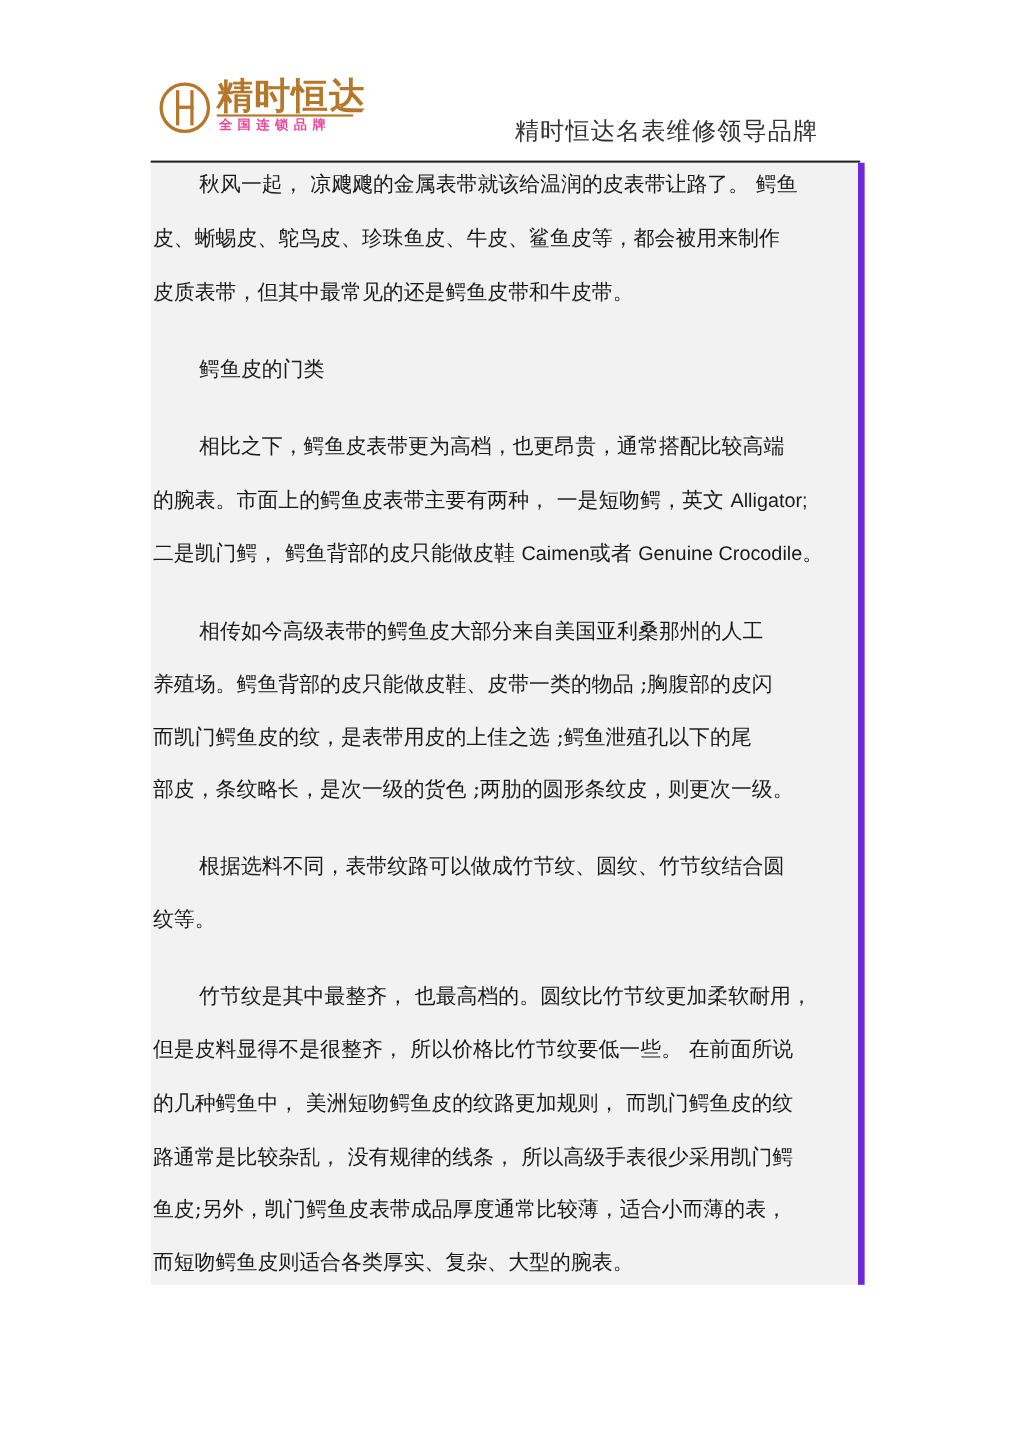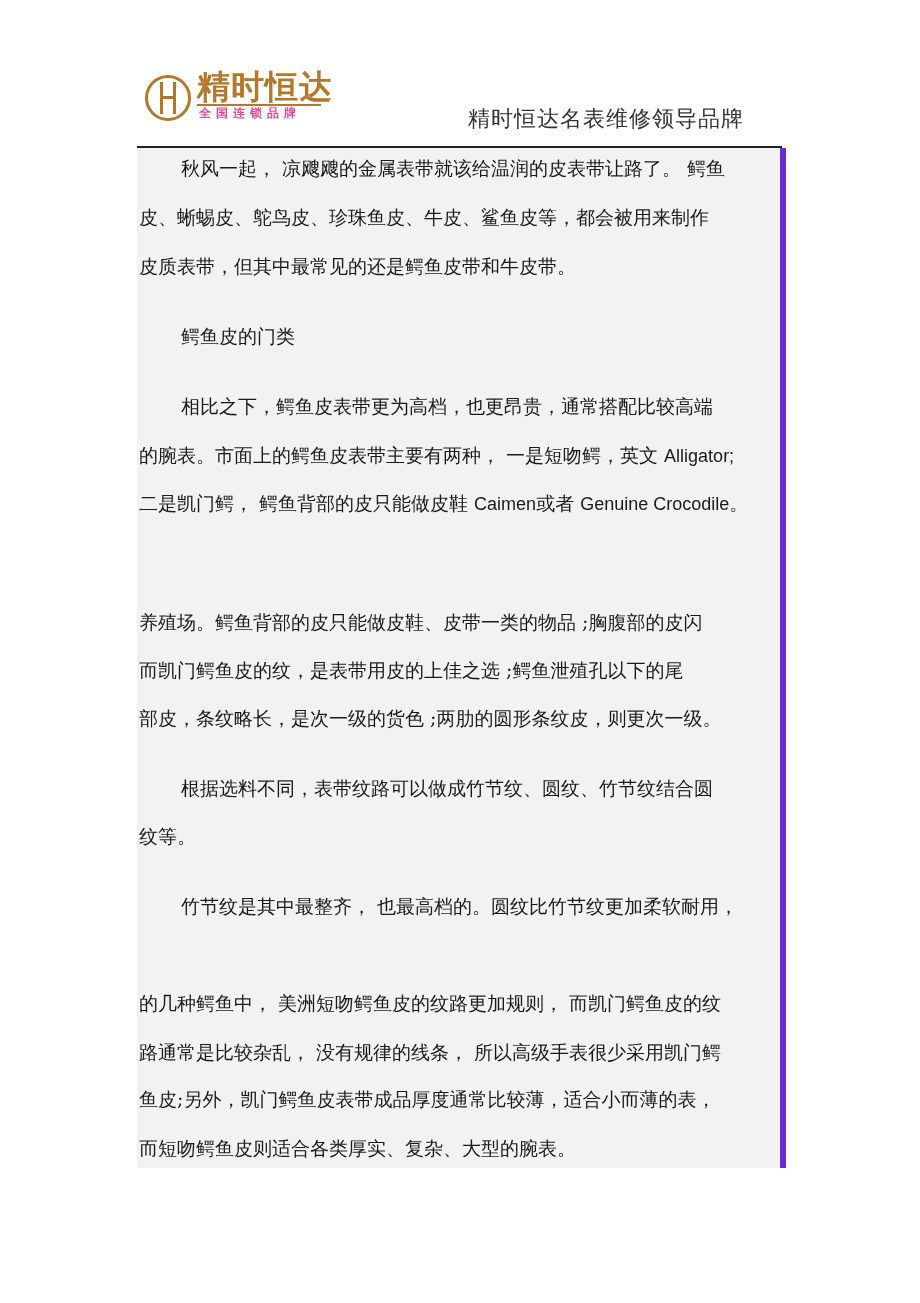--- a/index.html
+++ b/index.html
@@ -68,25 +68,27 @@
   <div class="line indent" style="top:176px">鳄鱼皮的门类</div>
 
   <div class="line indent" style="top:246px">相比之下，鳄鱼皮表带更为高档，也更昂贵，通常搭配比较高端</div>
   <div class="line" style="top:295px">
     <span>的腕表。市面上的鳄鱼皮表带主要有两种，  一是短吻鳄，英文 </span><span class="latin">Alligator;</span>
   </div>
   <div class="line" style="top:343px">
     <span>二是凯门鳄， 鳄鱼背部的皮只能做皮鞋   </span><span class="latin">Caimen</span><span>或者 </span><span class="latin">Genuine Crocodile</span><span>。</span>
   </div>
 
+  <div class="line indent" style="top:414px">相传如今高级表带的鳄鱼皮大部分来自美国亚利桑那州的人工</div>
   <div class="line" style="top:462px">养殖场。鳄鱼背部的皮只能做皮鞋、皮带一类的物品    ;胸腹部的皮闪</div>
   <div class="line" style="top:510px">而凯门鳄鱼皮的纹，是表带用皮的上佳之选    ;鳄鱼泄殖孔以下的尾</div>
   <div class="line" style="top:558px">部皮，条纹略长，是次一级的货色  ;两肋的圆形条纹皮，则更次一级。</div>
 
   <div class="line indent" style="top:628px">根据选料不同，表带纹路可以做成竹节纹、圆纹、竹节纹结合圆</div>
   <div class="line" style="top:676px">纹等。</div>
 
   <div class="line indent" style="top:746px">竹节纹是其中最整齐， 也最高档的。圆纹比竹节纹更加柔软耐用，</div>
+  <div class="line" style="top:794px">但是皮料显得不是很整齐，   所以价格比竹节纹要低一些。   在前面所说</div>
   <div class="line" style="top:843px">的几种鳄鱼中， 美洲短吻鳄鱼皮的纹路更加规则，    而凯门鳄鱼皮的纹</div>
   <div class="line" style="top:892px">路通常是比较杂乱， 没有规律的线条， 所以高级手表很少采用凯门鳄</div>
   <div class="line" style="top:939px">鱼皮;另外，凯门鳄鱼皮表带成品厚度通常比较薄，适合小而薄的表，</div>
   <div class="line" style="top:988px">而短吻鳄鱼皮则适合各类厚实、复杂、大型的腕表。</div>
 </div>
 
 </body></html>

